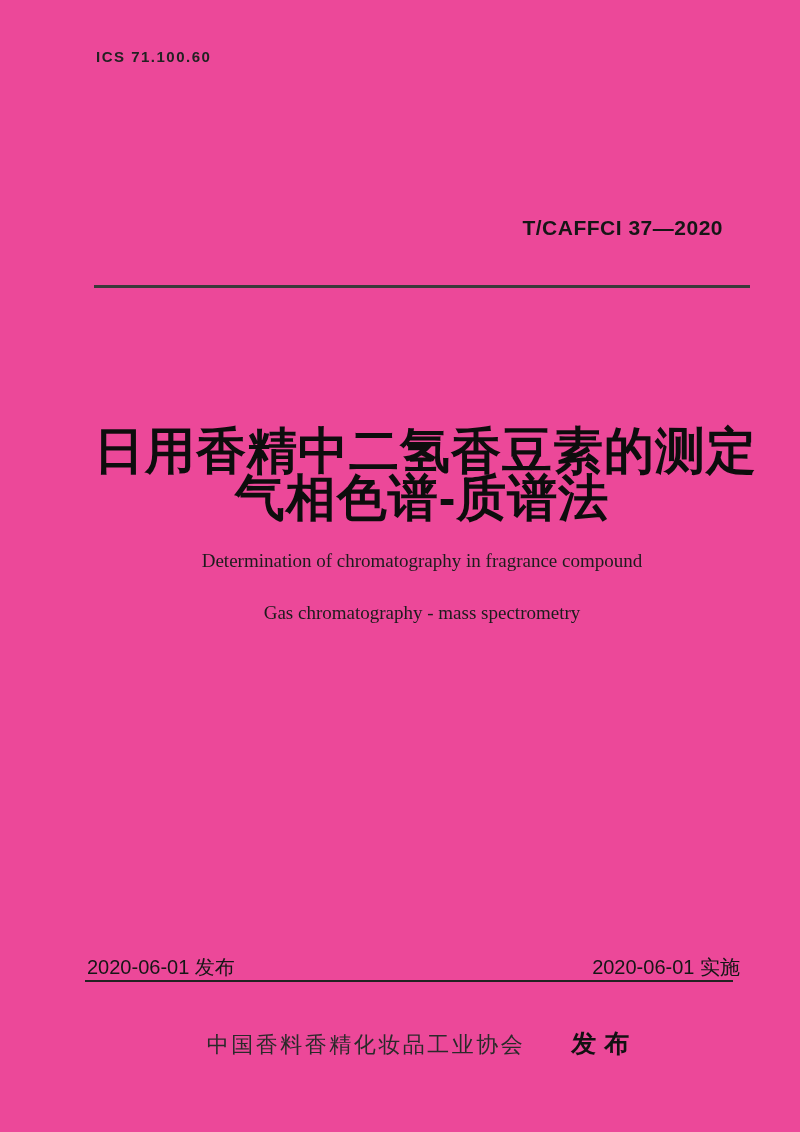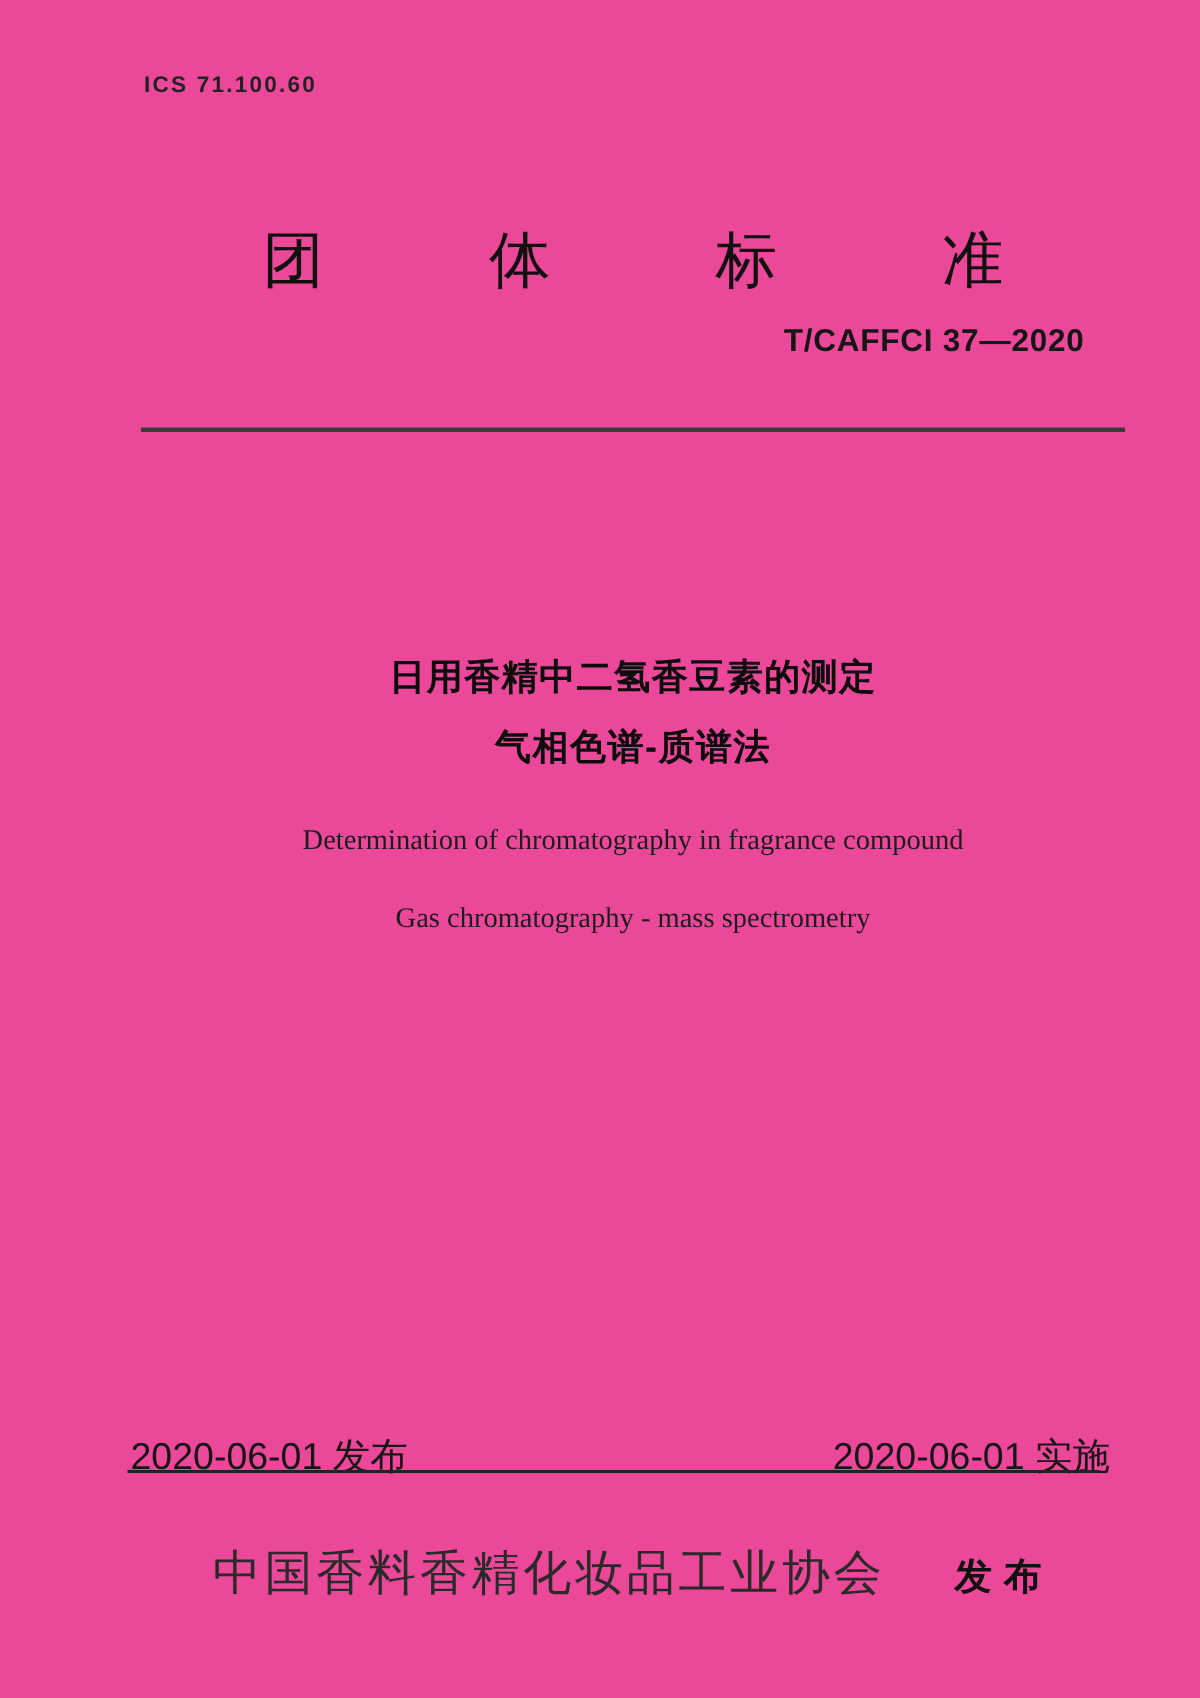--- a/index.html
+++ b/index.html
@@ -60,21 +60,21 @@
     width: 656px;
     height: 3px;
     background: #3a3a3a;
   }
 
   .title-cn {
     left: 94px;
     top: 428px;
     width: 656px;
     text-align: center;
-    font-size: 24px;
+    font-size: 50px;
     font-weight: bold;
     line-height: 47px;
     letter-spacing: 1px;
     color: #0d0d0d;
     white-space: nowrap;
   }
 
   .title-en {
     left: 94px;
     width: 656px;
@@ -87,21 +87,21 @@
   .title-en-1 { top: 550px; }
   .title-en-2 { top: 602px; }
 
   .dates-row {
     left: 87px;
     top: 954px;
     width: 653px;
     display: flex;
     justify-content: space-between;
     align-items: baseline;
-    font-size: 25px;
+    font-size: 20px;
     font-weight: 500;
     color: #161616;
   }
 
   .rule-bottom {
     left: 85px;
     top: 980px;
     width: 648px;
     height: 2px;
     background: #222;
@@ -111,43 +111,40 @@
     left: 94px;
     top: 1027px;
     width: 656px;
     display: flex;
     justify-content: center;
     align-items: baseline;
     white-space: nowrap;
   }
   .publisher-name {
     font-family: "Liberation Serif", serif;
-    font-size: 32px;
+    font-size: 22px;
     font-weight: normal;
     letter-spacing: 2.5px;
     color: #2a2a2a;
   }
   .publisher-gap { display: inline-block; width: 46px; }
   .publish-label {
     font-size: 25px;
     font-weight: bold;
     letter-spacing: 8px;
     color: #111;
   }
 </style>
 </head>
 <body>
 
 <div class="page">
 
   <div class="abs ics">ICS 71.100.60</div>
 
-  <div class="abs std-type-wrap">
-    <span class="std-type">团体标准</span>
-  </div>
 
   <div class="abs std-number">T/CAFFCI 37—2020</div>
 
   <div class="abs rule-top"></div>
 
   <div class="abs title-cn">
     <div>日用香精中二氢香豆素的测定</div>
     <div>气相色谱-质谱法</div>
   </div>
 

